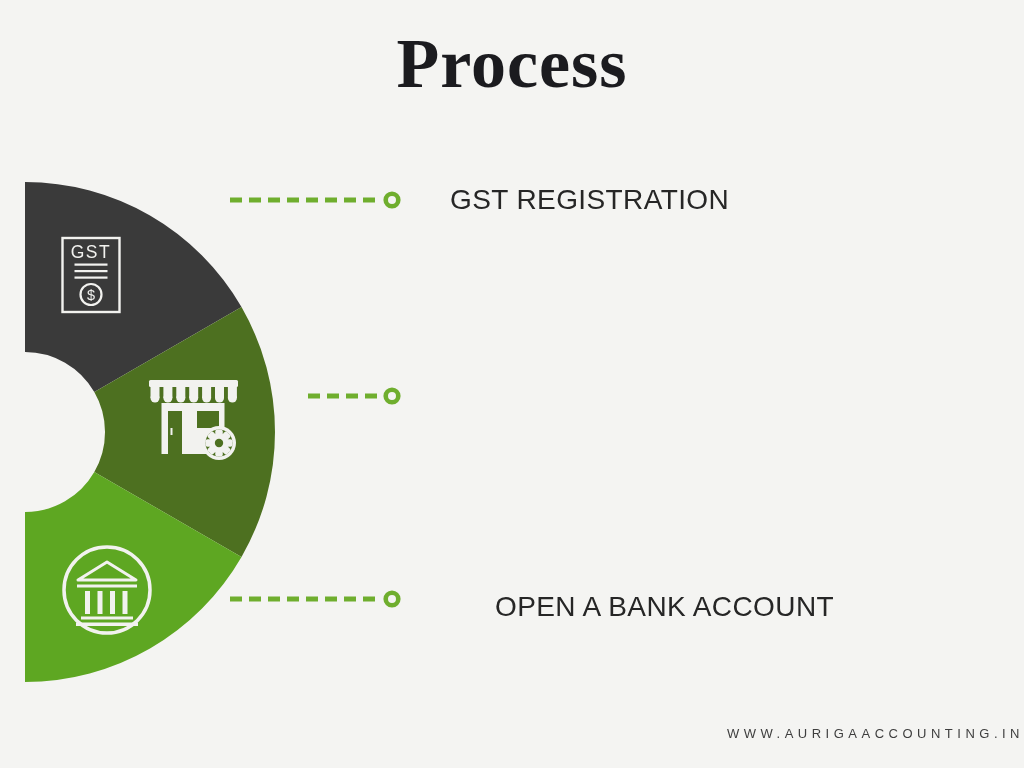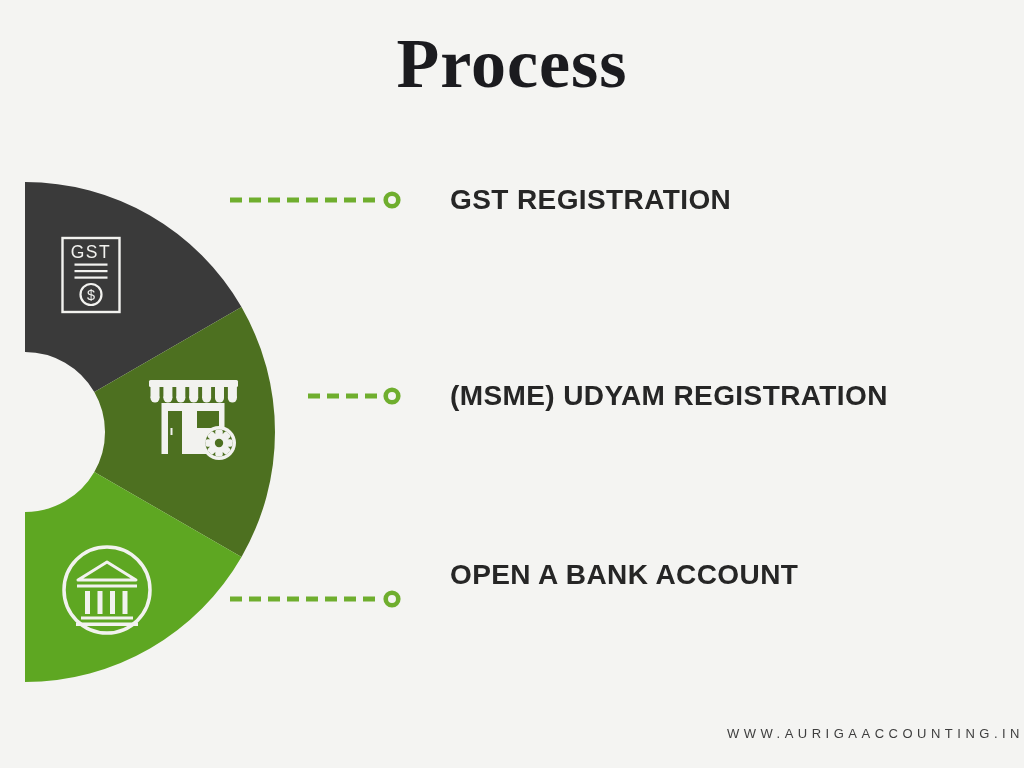--- a/index.html
+++ b/index.html
@@ -8,26 +8,26 @@
     overflow:hidden;font-family:"Liberation Sans",sans-serif;
   }
   .title{
     position:absolute;top:14px;left:0;width:100%;height:100px;
     display:flex;align-items:center;justify-content:center;
     font-family:"Liberation Serif",serif;font-weight:700;font-size:70px;
     color:#1b1b1f;letter-spacing:1px;
   }
   .graphic{position:absolute;top:0;left:0;width:1024px;height:768px;}
   .step-label{
-    position:absolute;left:450px;font-weight:700;font-size:28px;
+    position:absolute;left:450px;font-weight:400;font-size:28px;
     color:#262626;letter-spacing:0.4px;line-height:38px;white-space:nowrap;
   }
   .step-label.s1{top:181px;}
   .step-label.s2{top:377px;}
-  .step-label.s3{top:556px;}
+  .step-label.s3{top:588px;margin-left:45px;}
   .footer{
     position:absolute;top:726px;left:0;width:100%;text-align:right;
     font-size:13px;font-weight:400;letter-spacing:4.5px;color:#3e3e3e;
   }
   .icon-white{fill:#f2f2ef;}
   .icon-stroke{stroke:#f2f2ef;fill:none;}
   svg text{font-family:"Liberation Sans",sans-serif;fill:#f2f2ef;}
 </style>
 </head>
 <body>
@@ -107,17 +107,16 @@
 
       <line x1="308" y1="396" x2="381" y2="396" stroke-width="5" stroke-dasharray="12 7" stroke="#6fae2e"></line>
       <circle cx="392" cy="396" r="6.3" fill="none" stroke-width="4.6" stroke="#6fae2e"></circle>
 
       <line x1="230" y1="599" x2="381" y2="599" stroke-width="5" stroke-dasharray="12 7" stroke="#6fae2e"></line>
       <circle cx="392" cy="599" r="6.3" fill="none" stroke-width="4.6" stroke="#6fae2e"></circle>
     </g>
   </svg>
 
   <div class="step-label s1">GST REGISTRATION</div>
-  <div class="step-label s2">(MSME) UDYAM REGISTRATION</div>
   <div class="step-label s3">OPEN A BANK ACCOUNT</div>
 
   <div class="footer">WWW.AURIGAACCOUNTING.IN</div>
 </div>
 
 </body></html>

